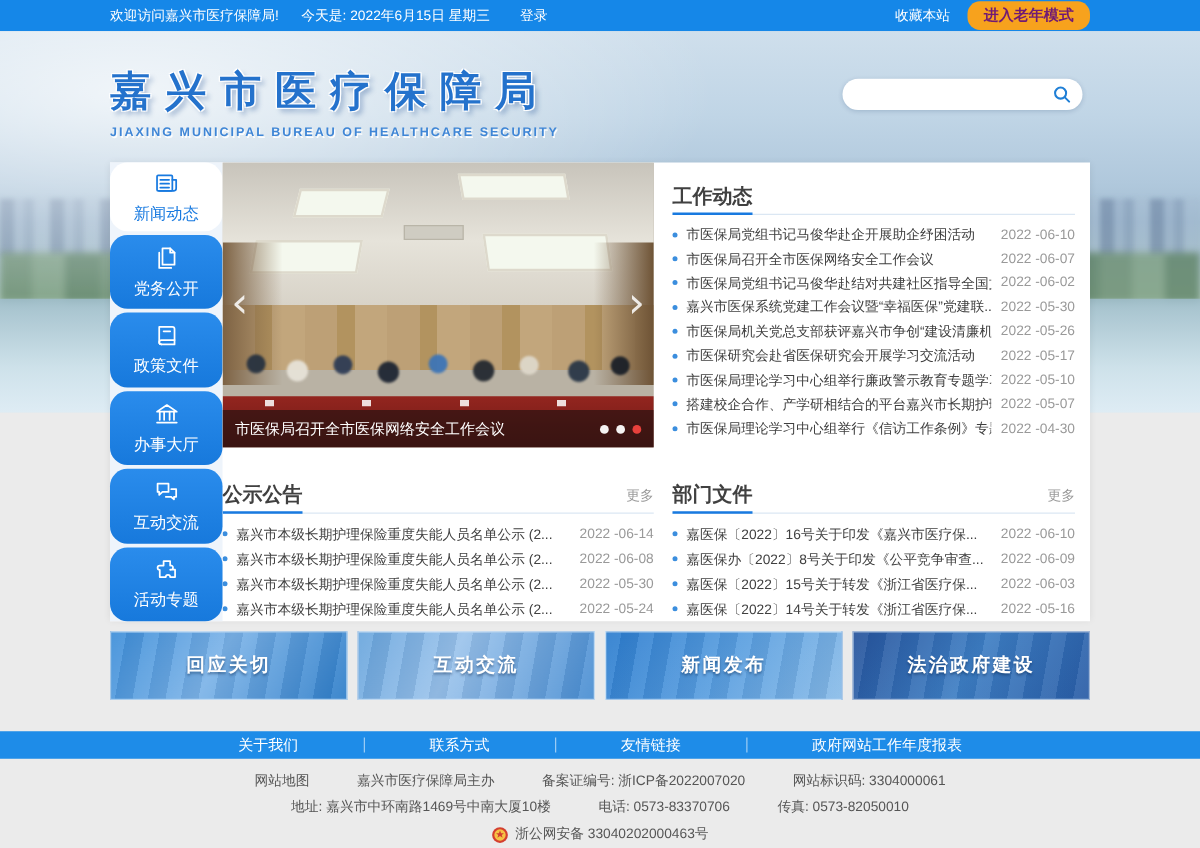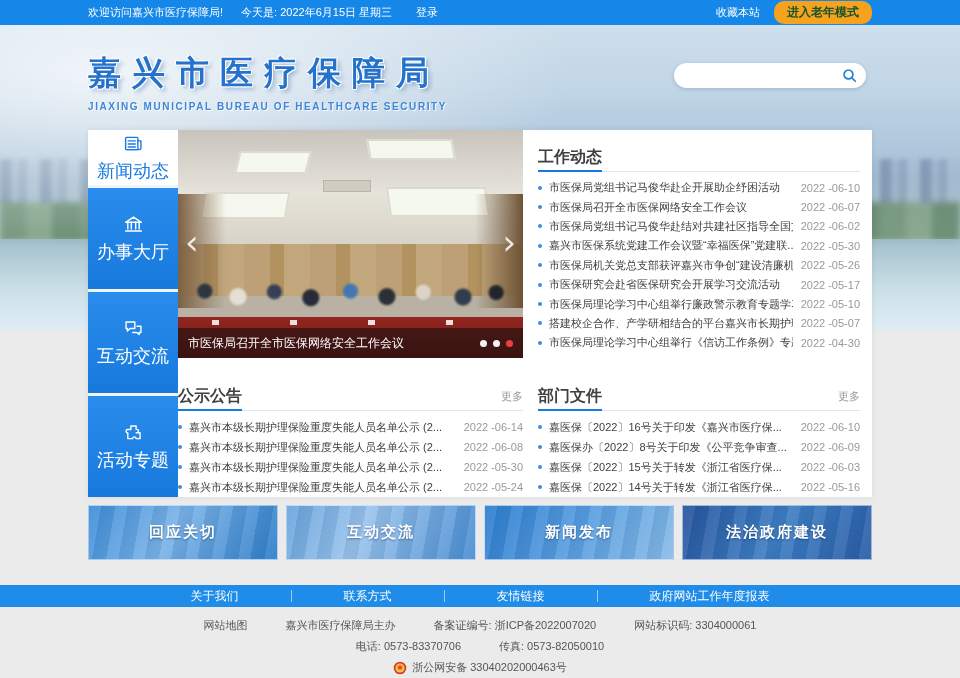--- a/index.html
+++ b/index.html
@@ -10,21 +10,21 @@
   }
   a { text-decoration:none; color:inherit; cursor:pointer; }
 
   
   .topbar { height:25px; background:#1587e8; }
   .topbar-inner { width:784px; margin:0 auto; height:100%; display:flex; align-items:center; justify-content:space-between; color:#fff; font-size:11px;gap:32px; }
   .topbar-left { display:flex; align-items:center; }
   .tb-today { margin-left:18px; }
   .tb-login { margin-left:24px; }
   .topbar-right { display:flex; align-items:center; }
-  .elder-btn { margin-left:14px; background:#f7a21d; border-radius:10px; padding:3px 13px; font-weight:bold; font-size:12px; color:#14532d; }
+  .elder-btn { margin-left:14px; background:#f7a21d; border-radius:10px; padding:3px 13px; font-weight:bold; font-size:12px; color:#701a75; }
 
   
   .banner { position:relative; height:305px; overflow:hidden;
     background:linear-gradient(180deg,#cfdfec 0%,#c0d5e6 22%,#b0c8dc 40%,#a3bdd2 50%,#a9c2cd 60%,#b3cdc2 70%,#c2d8cf 80%,#d4e5e0 90%,#dcebf0 100%);
   }
   .bn-haze { position:absolute; left:-10%; top:-20%; width:70%; height:90%; background:radial-gradient(ellipse at 30% 40%, rgba(255,255,255,.75), rgba(255,255,255,0) 70%); }
   .bn-skyline { position:absolute; left:0; right:0; top:44%; height:15%; opacity:.55; filter:blur(2px);
     background:repeating-linear-gradient(90deg, rgba(96,118,150,.9) 0 11px, rgba(140,160,188,.6) 11px 19px, rgba(118,140,170,.8) 19px 27px, rgba(160,178,200,.4) 27px 40px);
   }
   .bn-trees { position:absolute; left:0; right:0; top:58%; height:13%; opacity:.8; filter:blur(3px);
@@ -43,21 +43,21 @@
   .searchbox input { flex:1; border:none; outline:none; background:transparent; font-size:12px; color:#333; min-width:0; }
   .search-btn { border:none; background:none; display:flex; align-items:center; cursor:pointer; padding:0; }
 
   
   .main { width:784px; margin:-200px auto 0; position:relative; }
   .card { background:#fff; display:grid; grid-template-columns:90px 352px 1fr; grid-template-rows:245px 122px; box-shadow:0 0 6px rgba(0,0,0,.08); }
   .card > div { overflow:hidden; }
 
   .sidebar { grid-row:1 / 3; display:flex; flex-direction:column; gap:3px; background:#eef4fb; }
   .side-item { flex:1; display:flex; flex-direction:column; align-items:center; justify-content:center; gap:5px;
-    background:linear-gradient(180deg,#2a8cec,#1779dc); color:#fff; font-size:18px; cursor:pointer; }
+    background:linear-gradient(180deg,#2a8cec,#1779dc); color:#fff; font-size:13px; cursor:pointer;border-radius:14px; }
   .side-item.active { flex:0 0 55px; background:#fff; color:#187ae0; }
   .side-item svg { width:21px; height:21px; stroke:currentColor; fill:none; stroke-width:1.6; stroke-linecap:round; stroke-linejoin:round; }
 
   
   .cell-carousel { padding-right:7px; }
   .carousel { position:relative; width:345px; height:228px; overflow:hidden; background:#b9b2a4; cursor:pointer; }
   .cr-ceiling { position:absolute; top:0; left:0; right:0; height:50%; background:linear-gradient(180deg,#c8c4bb,#e6e3da 55%,#d8d3c8); }
   .cr-light { position:absolute; background:#f4f8ee; border:2px solid #ddd9cc; }
   .cr-l1 { top:9%; left:17%; width:21%; height:10%; transform:skewX(-14deg); }
   .cr-l2 { top:4%; left:55%; width:25%; height:9%; transform:skewX(10deg); }
@@ -177,20 +177,36 @@
       <div class="side-item active">
         <svg viewBox="0 0 24 24">
             <rect x="3" y="5" width="14" height="14" rx="1"></rect>
             <path d="M17 9h3.5v8a2 2 0 0 1-2 2H5"></path>
             <path d="M6 9h8M6 12.5h8M6 16h8"></path>
           </svg>
         <span>新闻动态</span>
       </div>
       <div class="side-item">
         <svg viewBox="0 0 24 24">
+            <path d="M8 3h7l4 4v11H8z"></path>
+            <path d="M15 3v4h4"></path>
+            <path d="M5 7v14h11"></path>
+          </svg>
+        <span>党务公开</span>
+      </div>
+      <div class="side-item">
+        <svg viewBox="0 0 24 24">
+            <path d="M5 4h12a2 2 0 0 1 2 2v14H7a2 2 0 0 1-2-2z"></path>
+            <path d="M19 16H7a2 2 0 0 0 0 4"></path>
+            <path d="M9 8h6"></path>
+          </svg>
+        <span>政策文件</span>
+      </div>
+      <div class="side-item">
+        <svg viewBox="0 0 24 24">
             <path d="M3 9.5h18L12 3.5z"></path>
             <path d="M5.5 9.5V17M9.5 9.5V17M14.5 9.5V17M18.5 9.5V17"></path>
             <path d="M3 19.5h18"></path>
           </svg>
         <span>办事大厅</span>
       </div>
       <div class="side-item">
         <svg viewBox="0 0 24 24">
             <path d="M3.5 4.5h10v7.5H8l-3 2.8v-2.8H3.5z"></path>
             <path d="M16 9.5h4.5v7h-2v2.3L15.7 16.5H11"></path>
@@ -373,20 +389,21 @@
 </div>
 
 <div class="footer-info">
   <div class="f-line">
     <a>网站地图</a>
     <span>嘉兴市医疗保障局主办</span>
     <span>备案证编号: 浙ICP备2022007020</span>
     <span>网站标识码: 3304000061</span>
   </div>
   <div class="f-line">
+    <span>地址: 嘉兴市中环南路1469号中南大厦10楼</span>
     <span>电话: 0573-83370706</span>
     <span>传真: 0573-82050010</span>
   </div>
   <div class="f-line">
     <a class="badge">
       <svg viewBox="0 0 20 20">
         <circle cx="10" cy="10" r="9" fill="#d43f2f"></circle>
         <circle cx="10" cy="10" r="6.5" fill="#f6c344"></circle>
         <path d="M10 4.8l1.3 3.1h3.2l-2.5 2.1 1 3.2-3-2-3 2 1-3.2-2.5-2.1h3.2z" fill="#d43f2f"></path>
       </svg>

